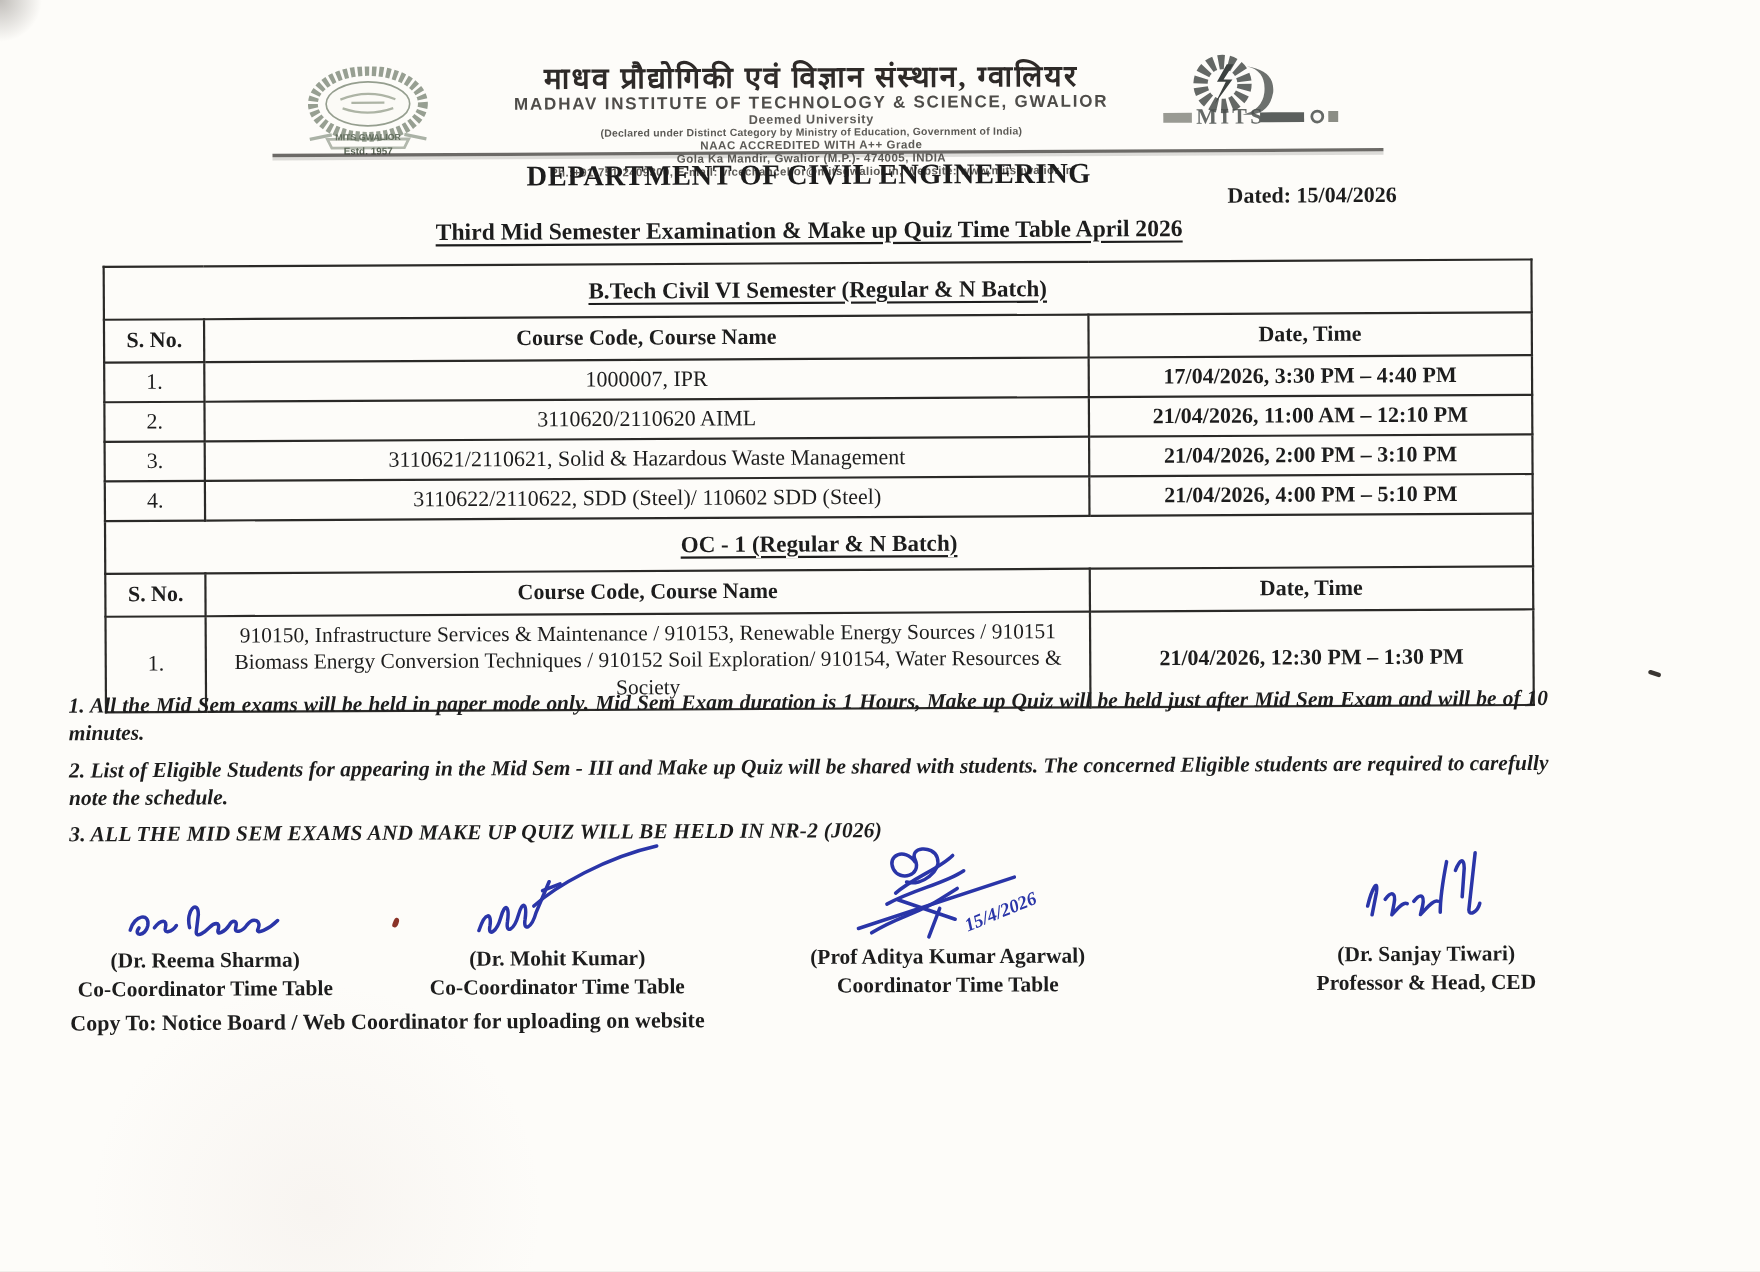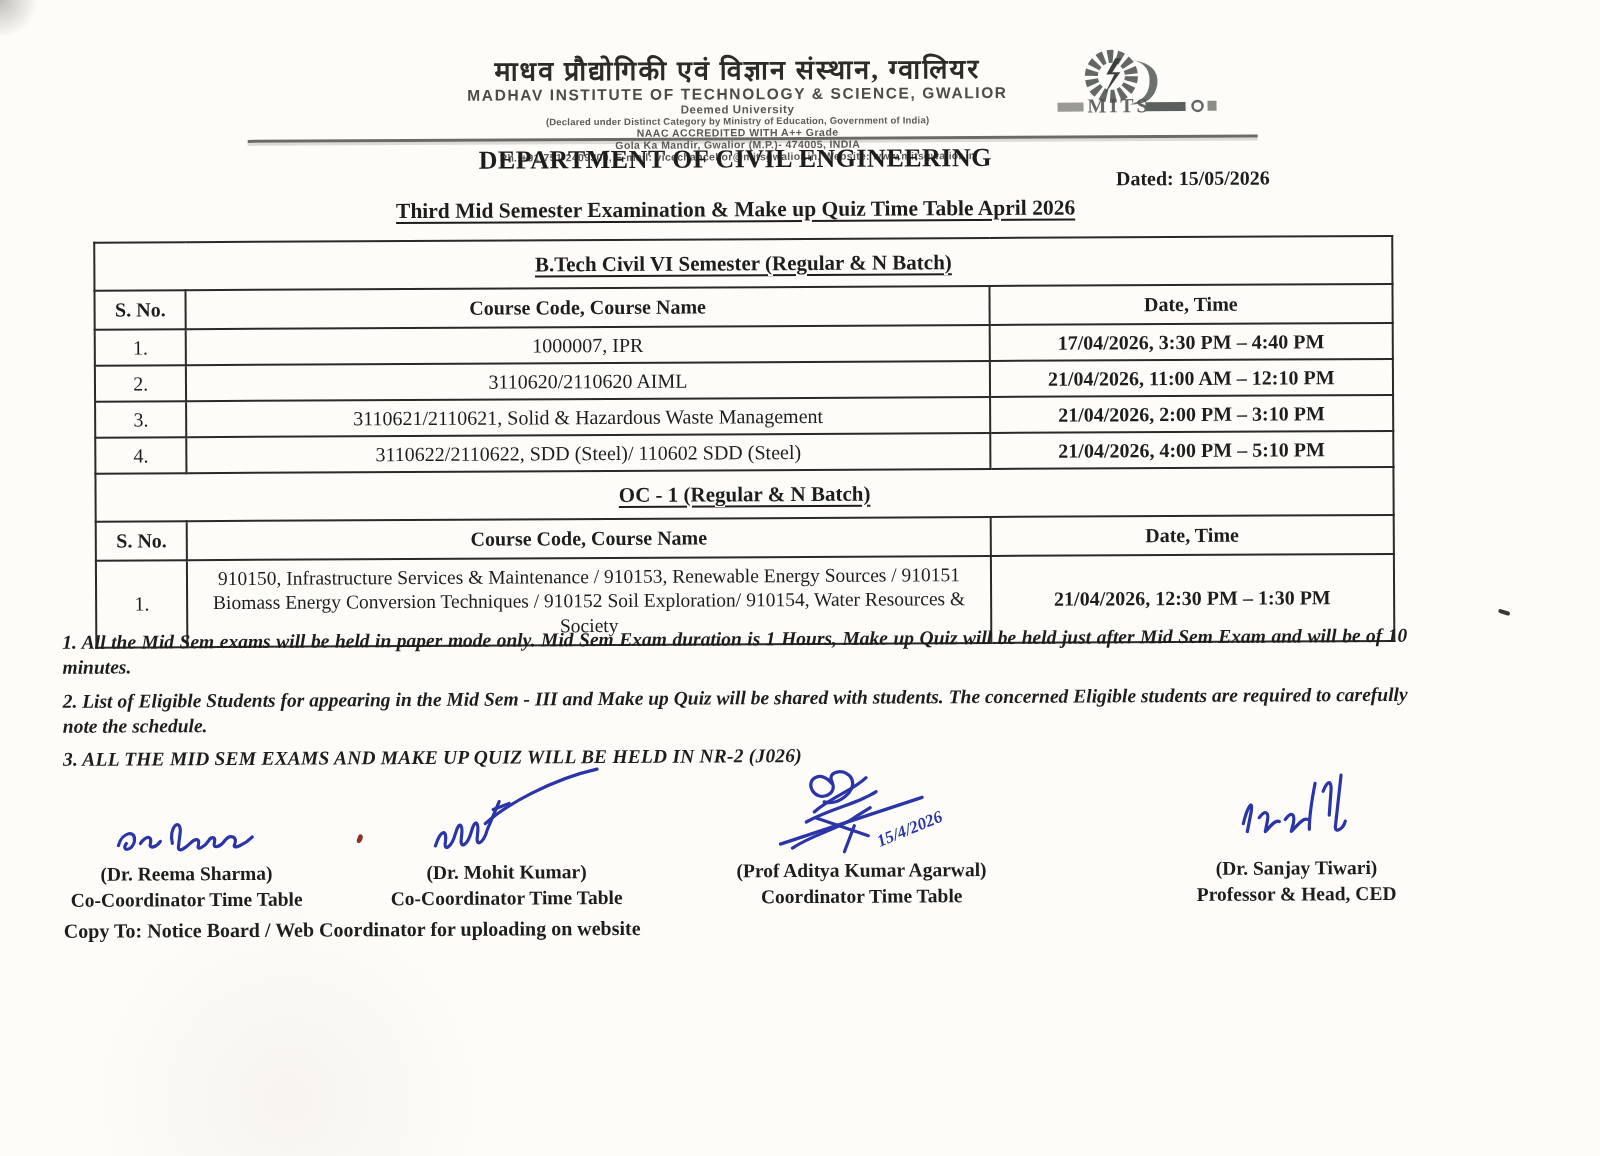--- a/index.html
+++ b/index.html
@@ -69,20 +69,31 @@
   .a1{left:1498px;top:614px;width:12px;height:4px;background:#3a3632;transform:rotate(18deg);}
   .a2{left:356px;top:832px;width:5px;height:9px;background:#8a3328;transform:rotate(22deg);border-radius:40% 60% 60% 40%;}
 </style>
 </head>
 <body>
 
 <div class="page">
   <div class="content">
 
     <div class="letterhead">
+      <div class="seal">
+        <svg width="118" height="86" viewBox="0 0 118 86">
+          <ellipse cx="59" cy="34" rx="50" ry="30" fill="none" stroke="#74806f" stroke-width="9" stroke-dasharray="4 2.5" opacity=".75"></ellipse>
+          <ellipse cx="59" cy="34" rx="38" ry="20" fill="#fbfaf6" stroke="#8a9483" stroke-width="1.5" opacity=".9"></ellipse>
+          <path d="M34 30 q25 -10 50 0 M36 38 q23 8 46 0 M44 33 h30" stroke="#9aa391" stroke-width="2" fill="none" opacity=".8"></path>
+          <path d="M6 66 l20 -4 M92 62 l20 4" stroke="#74806f" stroke-width="3" opacity=".6"></path>
+          <path d="M22 66 h74 l-4 8 h-66 z" fill="none" stroke="#74806f" stroke-width="2.5" opacity=".55"></path>
+          <text x="59" y="67" text-anchor="middle" font-family="Liberation Sans, sans-serif" font-size="8" font-weight="bold" fill="#5c6858" opacity=".9">MITS GWALIOR</text>
+          <text x="59" y="80" text-anchor="middle" font-family="Liberation Sans, sans-serif" font-size="9" font-weight="bold" fill="#5c6858">Estd. 1957</text>
+        </svg>
+      </div>
 
       <div class="lh-text">
         <div class="lh-hindi">माधव प्रौद्योगिकी एवं विज्ञान संस्थान, ग्वालियर</div>
         <div class="lh-eng">MADHAV INSTITUTE OF TECHNOLOGY &amp; SCIENCE, GWALIOR</div>
         <div class="lh-small lh-deemed">Deemed University</div>
         <div class="lh-small lh-declared">(Declared under Distinct Category by Ministry of Education, Government of India)</div>
         <div class="lh-small lh-naac">NAAC ACCREDITED WITH A++ Grade</div>
         <div class="lh-small lh-addr">Gola Ka Mandir, Gwalior (M.P.)- 474005, INDIA</div>
         <div class="lh-small lh-contact">Ph.:+91-751-2409300, E-mail: vicechancellor@mitsgwalior.in, Website: www.mitsgwalior.in</div>
       </div>
@@ -99,21 +110,21 @@
             <rect x="96" y="56" width="40" height="9" fill="#3f4442"></rect>
             <circle cx="148" cy="60" r="5" fill="none" stroke="#4a4f4d" stroke-width="2.5"></circle>
             <rect x="158" y="55" width="9" height="10" fill="#55594f" opacity=".8"></rect>
           </g>
         </svg>
       </div>
       <div class="lh-rule"></div>
     </div>
 
     <div class="dept">DEPARTMENT OF CIVIL ENGINEERING</div>
-    <div class="dated">Dated: 15/05/2026</div>
+    <div class="dated">Dated: 15/04/2026</div>
     <div class="doc-title">Third Mid Semester Examination &amp; Make up Quiz Time Table April 2026</div>
 
     <table class="tt">
       <tbody>
         <tr class="t-section">
           <td colspan="3"><span class="section-title">B.Tech Civil VI Semester (Regular &amp; N Batch)</span></td>
         </tr>
         <tr class="t-head">
           <td class="c-sno">S. No.</td>
           <td class="c-course">Course Code, Course Name</td>

